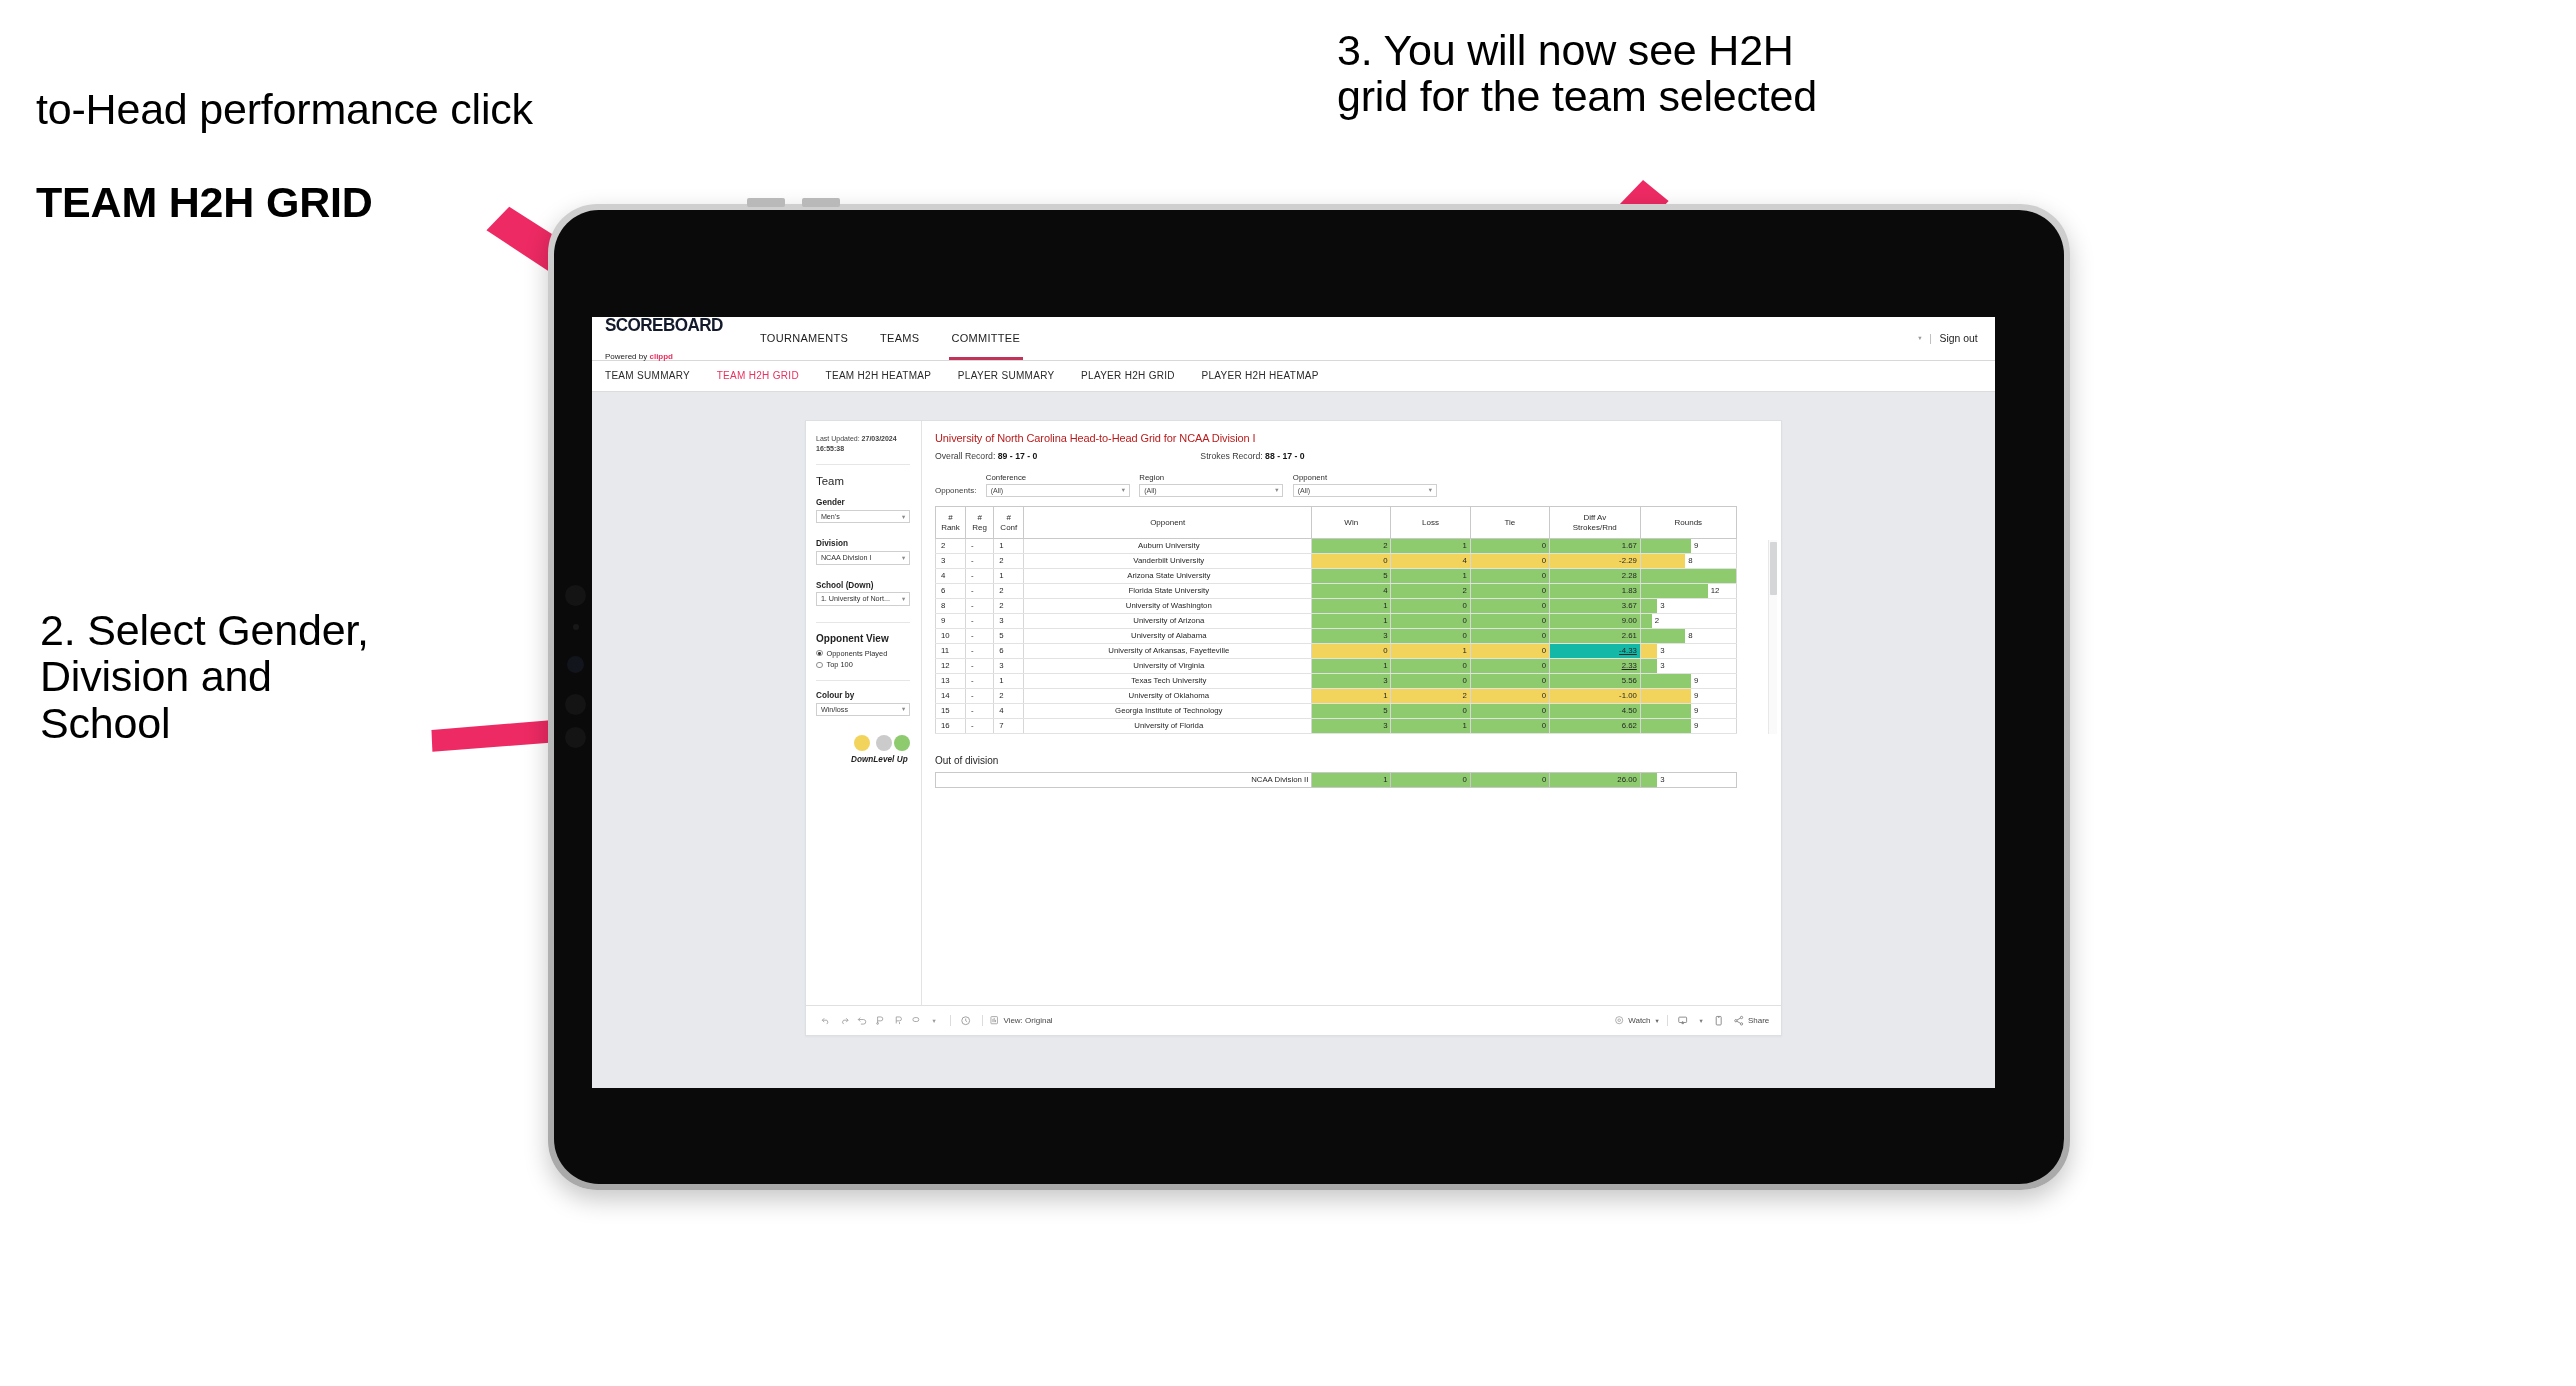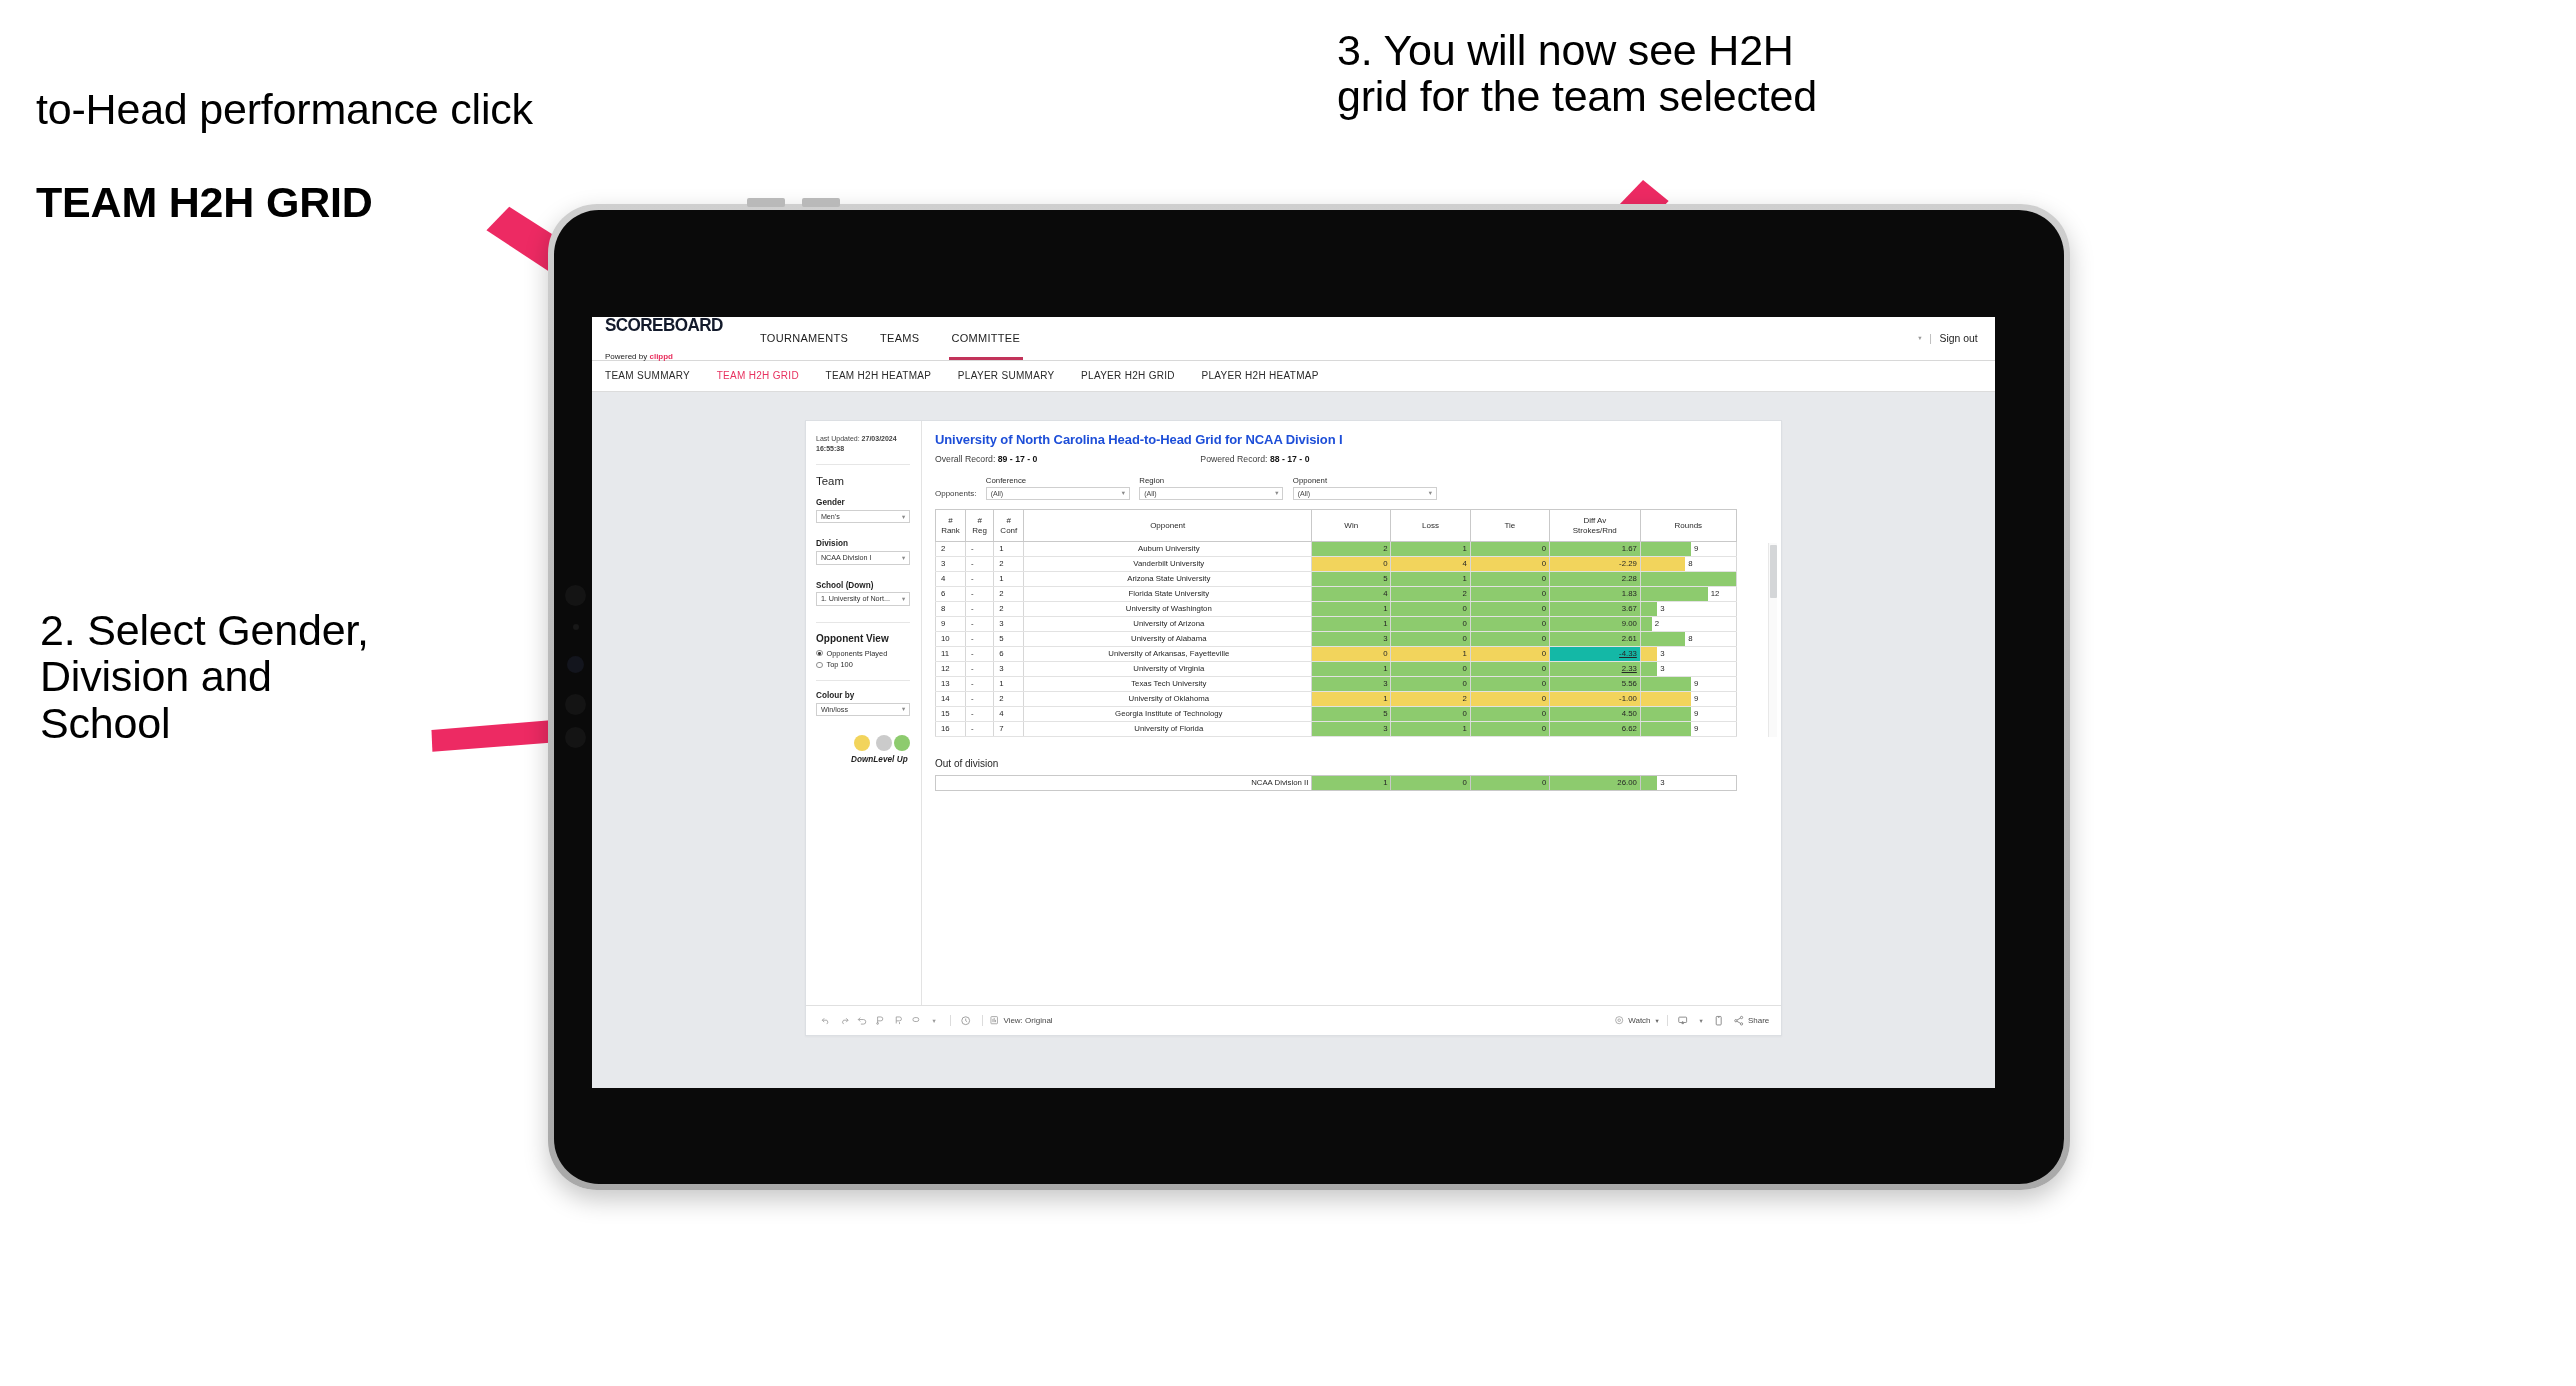--- a/index.html
+++ b/index.html
@@ -153,21 +153,21 @@
     content:""; position:absolute; left:1.3px; top:1.3px;
     width:2.5px; height:2.5px; border-radius:50%; background:#3a3a3a;
   }
   .legend { display:flex; justify-content:flex-end; margin-top: 19px; font-style: italic; }
   .leg-item { text-align:center; }
   .dot { width:16px; height:16px; border-radius:50%; margin: 0 auto 3.8px auto; }
   .leg-lbl { font-size:8.2px; font-weight:700; color:#1f1f1f; }
 
   
   #main { flex:1; padding: 11.4px 13.3px 0 13.3px; min-width:0; position:relative; background:#fff;}
-  .viz-title { font-size: 13px; color:#1d4ed8; font-weight:700; margin-bottom: 6.6px; letter-spacing:-0.1px;}
+  .viz-title { font-size: 11px; color:#b91c1c; font-weight:400; margin-bottom: 6.6px; letter-spacing:-0.1px;}
   .rec-row { display:flex; font-size: 8.7px; color:#3c3c3c; margin-bottom: 12.3px; }
   .rec-row .rec2 { margin-left: 163px; }
   .rec-row b { color:#141414; font-weight:700; }
 
   .filters { display:flex; align-items:flex-end; gap: 9.5px; margin-bottom: 9.5px; }
   .filters .opp-lbl { font-size:8px; color:#3c3c3c; padding-bottom:1.9px; }
   .fgroup { display:flex; flex-direction:column; }
   .fgroup .fl { font-size:7.8px; color:#2b2b2b; margin-bottom:1.9px; }
   .fsel {
     width: 144px; height: 12.3px; border:0.9px solid #cfcfcf; background:#fff;
@@ -365,21 +365,21 @@
                     <div class="dot" id="dot-up" style="background: rgb(141, 203, 110);"></div>
                     <div class="leg-lbl">Up</div>
                   </div>
                 </div>
               </div>
 
               <div id="main">
                 <div class="viz-title">University of North Carolina Head-to-Head Grid for NCAA Division I</div>
                 <div class="rec-row">
                   <div><span>Overall Record: </span><b>89 - 17 - 0</b></div>
-                  <div class="rec2"><span>Powered Record: </span><b>88 - 17 - 0</b></div>
+                  <div class="rec2"><span>Strokes Record: </span><b>88 - 17 - 0</b></div>
                 </div>
 
                 <div class="filters">
                   <div class="opp-lbl">Opponents:</div>
                   <div class="fgroup">
                     <div class="fl">Conference</div>
                     <div class="fsel">
                       <span>(All)</span>
                       <span class="cv">▼</span>
                     </div>

